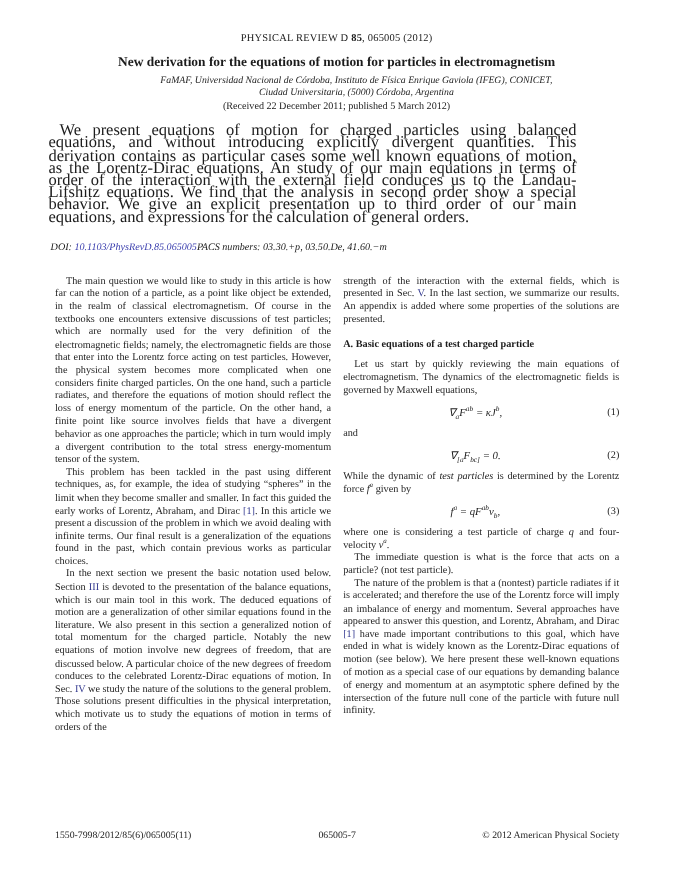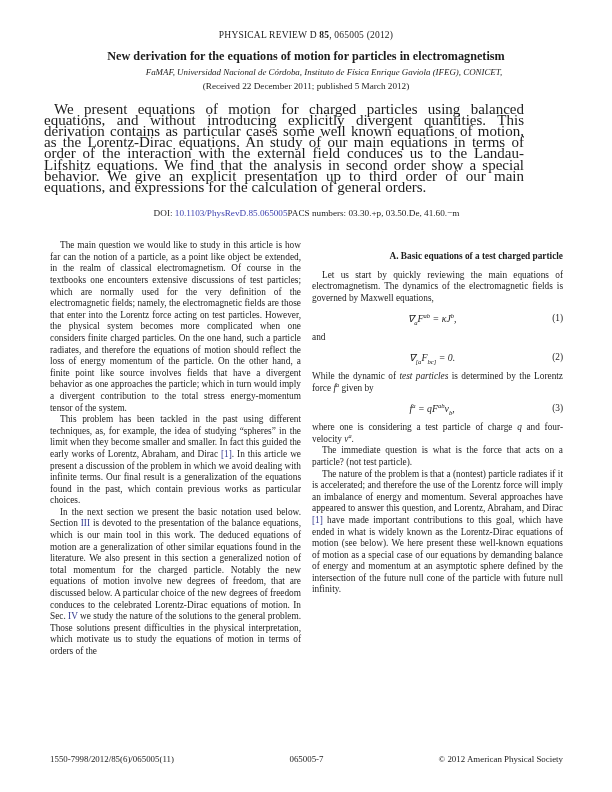--- a/index.html
+++ b/index.html
@@ -18,28 +18,28 @@
     border-radius:21px;
   }
   
   .masthead{padding-top:30px;text-align:center;font-size:9.5px;letter-spacing:.2px;}
   .masthead .vol{font-weight:bold;}
   .title{margin-top:9px;text-align:center;font-size:12.2px;font-weight:bold;line-height:14px;}
   .authors{margin-top:11px;text-align:center;font-size:10px;}
   .affiliation{margin-top:4px;text-align:center;font-style:italic;font-size:8.9px;line-height:10.6px;padding-left:36px;}
   .received{margin-top:3px;text-align:center;font-size:9.2px;}
   .abstract{margin:13px 88px 0 44px;font-size:15px;line-height:11.2px;text-align:justify;text-indent:10px;}
-  .doi-row{margin:15px 45px 0 46px;display:flex;justify-content:center;font-size:9.2px;}
+  .doi-row{margin:15px 45px 0 46px;display:flex;justify-content:flex-start;font-size:9.2px;font-style:italic;}
   .doi-link{color:var(--doi-link);text-decoration:none;cursor:pointer;}
   
   .columns{display:flex;gap:11px;margin:22px 49px 0 50px;height:514px;overflow:hidden;}
   .col{flex:1;min-width:0;font-size:9.3px;line-height:11.6px;text-align:justify;}
   .sec-heading{font-weight:bold;text-align:center;margin:2px 0 7px 0;}
   .sec-heading.major{margin:13px 26px 7px 26px;line-height:11.6px;}
-  .sub-heading{font-weight:bold;text-align:right;margin:11px 0 7px 0;}
+  .sub-heading{font-weight:bold;text-align:left;margin:11px 0 7px 0;}
   p{margin:0;text-indent:10px;}
   p.noindent{text-indent:0;}
   .equation{display:flex;align-items:center;margin:8px 0;}
   .eq-body{flex:1;text-align:center;font-style:italic;font-size:9.8px;}
   .eq-label{font-style:normal;}
   sup,sub{font-size:68%;line-height:0;}
   .rlink{color:var(--internal-ref);cursor:pointer;}
   em{font-style:italic;}
   
   .footer{position:absolute;left:50px;right:49px;bottom:27px;font-size:8.9px;height:11px;}
@@ -50,39 +50,41 @@
 </head>
 <body>
 
 <div class="page">
 
   <div class="masthead"><span>PHYSICAL REVIEW D </span><span class="vol">85</span><span>, 065005 (2012)</span></div>
 
   <div class="title">New derivation for the equations of motion for particles in electromagnetism</div>
   <div class="affiliation">
     <div>FaMAF, Universidad Nacional de Córdoba, Instituto de Física Enrique Gaviola (IFEG), CONICET,</div>
+    <div>Ciudad Universitaria, (5000) Córdoba, Argentina</div>
   </div>
   <div class="received">(Received 22 December 2011; published 5 March 2012)</div>
 
   <div class="abstract">We present equations of motion for charged particles using balanced equations, and without introducing explicitly divergent quantities. This derivation contains as particular cases some well known equations of motion, as the Lorentz-Dirac equations. An study of our main equations in terms of order of the interaction with the external field conduces us to the Landau-Lifshitz equations. We find that the analysis in second order show a special behavior. We give an explicit presentation up to third order of our main equations, and expressions for the calculation of general orders.</div>
 
   <div class="doi-row">
     <div><span>DOI:</span> <a class="doi-link">10.1103/PhysRevD.85.065005</a></div>
     <div>PACS numbers: 03.30.+p, 03.50.De, 41.60.−m</div>
   </div>
 
   <div class="columns">
 
     <div class="col">
       <p>The main question we would like to study in this article is how far can the notion of a particle, as a point like object be extended, in the realm of classical electromagnetism. Of course in the textbooks one encounters extensive discussions of test particles; which are normally used for the very definition of the electromagnetic fields; namely, the electromagnetic fields are those that enter into the Lorentz force acting on test particles. However, the physical system becomes more complicated when one considers finite charged particles. On the one hand, such a particle radiates, and therefore the equations of motion should reflect the loss of energy momentum of the particle. On the other hand, a finite point like source involves fields that have a divergent behavior as one approaches the particle; which in turn would imply a divergent contribution to the total stress energy-momentum tensor of the system.</p>
       <p>This problem has been tackled in the past using different techniques, as, for example, the idea of studying “spheres” in the limit when they become smaller and smaller. In fact this guided the early works of Lorentz, Abraham, and Dirac <span class="rlink">[1]</span>. In this article we present a discussion of the problem in which we avoid dealing with infinite terms. Our final result is a generalization of the equations found in the past, which contain previous works as particular choices.</p>
       <p>In the next section we present the basic notation used below. Section <span class="rlink">III</span> is devoted to the presentation of the balance equations, which is our main tool in this work. The deduced equations of motion are a generalization of other similar equations found in the literature. We also present in this section a generalized notion of total momentum for the charged particle. Notably the new equations of motion involve new degrees of freedom, that are discussed below. A particular choice of the new degrees of freedom conduces to the celebrated Lorentz-Dirac equations of motion. In Sec. <span class="rlink">IV</span> we study the nature of the solutions to the general problem. Those solutions present difficulties in the physical interpretation, which motivate us to study the equations of motion in terms of orders of the</p>
     </div>
 
     <div class="col">
+      <p class="noindent">strength of the interaction with the external fields, which is presented in Sec. <span class="rlink">V</span>. In the last section, we summarize our results. An appendix is added where some properties of the solutions are presented.</p>
       <div class="sub-heading">A. Basic equations of a test charged particle</div>
       <p>Let us start by quickly reviewing the main equations of electromagnetism. The dynamics of the electromagnetic fields is governed by Maxwell equations,</p>
       <div class="equation">
         <span class="eq-body">∇<sub>a</sub>F<sup>ab</sup> = κJ<sup>b</sup>,</span>
         <span class="eq-label">(1)</span>
       </div>
       <p class="noindent">and</p>
       <div class="equation">
         <span class="eq-body">∇<sub>[a</sub>F<sub>bc]</sub> = 0.</span>
         <span class="eq-label">(2)</span>

